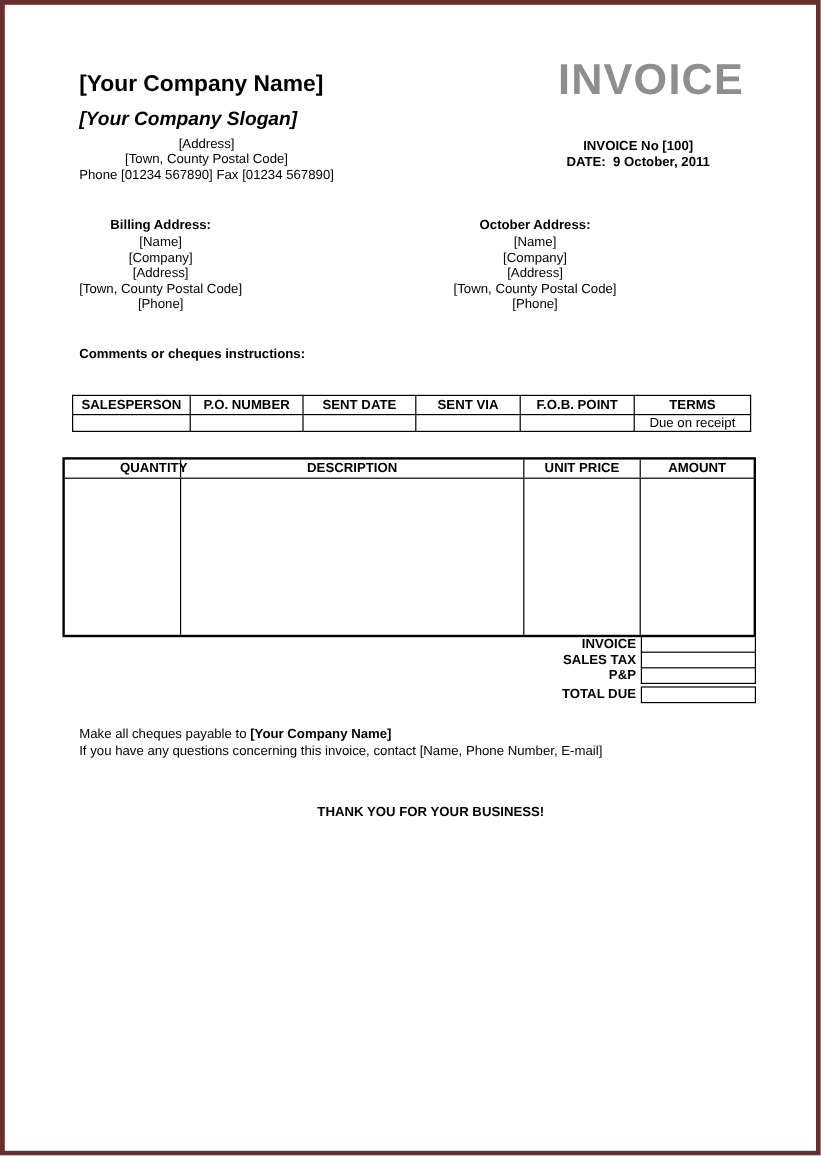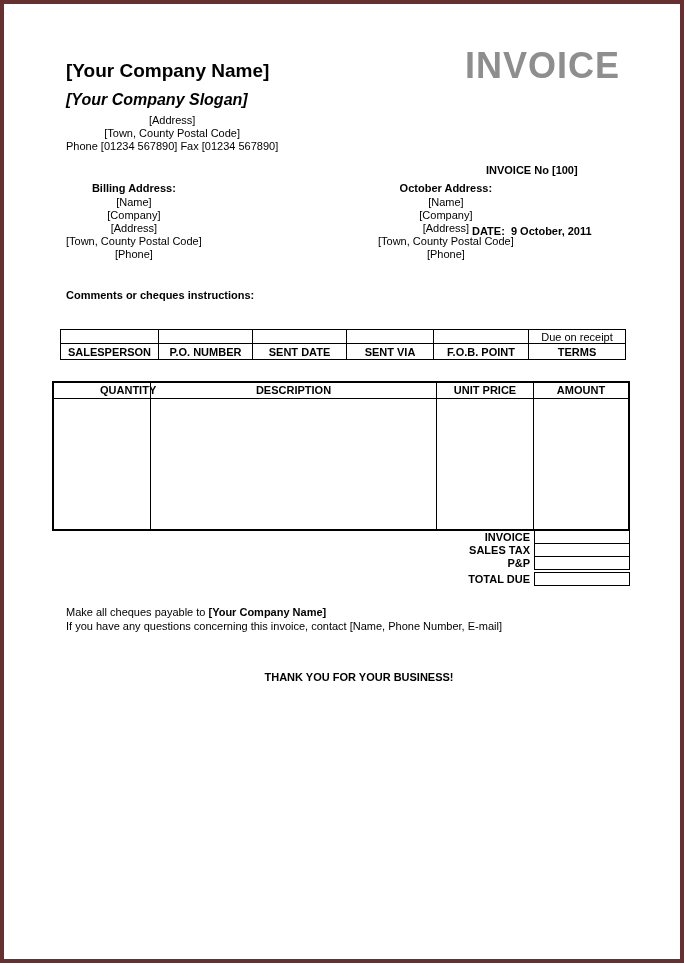--- a/index.html
+++ b/index.html
@@ -11,21 +11,21 @@
   }
   .page {
     position:relative; width:684px; height:963px;
     background:var(--background, #fff);
     border:4px solid var(--page_border, #672f2f);
     overflow:hidden;
   }
   .abs { position:absolute;text-align:center; }
   .t11 { font-size:11px; line-height:13px; }
   .b { font-weight:bold; }
-  .pre { white-space:pre;margin-top:48px; }
+  .pre { white-space:pre; }
 
   .company-name { left:62px; top:56px; font-size:19px; font-weight:bold; }
   .slogan { left:62px; top:87px; font-size:16px; font-weight:bold; font-style:italic; }
   .company-address { left:62px; top:110px; }
 
   .invoice-title {
     top:42px; right:60px;
     font-size:36px; line-height:40px; font-weight:bold;
     letter-spacing:1px;
     color:var(--invoice_title, #8e8e8e);
@@ -113,34 +113,34 @@
     <colgroup>
       <col style="width:98px">
         <col style="width:94px">
         <col style="width:94px">
       <col style="width:87px">
         <col style="width:95px">
         <col style="width:97px">
     </colgroup>
     <tbody>
         <tr>
+      <th>SALESPERSON</th>
+      <th>P.O. NUMBER</th>
+      <th>SENT DATE</th>
+      <th>SENT VIA</th>
+      <th>F.O.B. POINT</th>
+      <th>TERMS</th>
+    </tr>
+    <tr>
       <td></td>
       <td></td>
       <td></td>
       <td></td>
       <td></td>
       <td>Due on receipt</td>
-    </tr>
-    <tr>
-      <th>SALESPERSON</th>
-      <th>P.O. NUMBER</th>
-      <th>SENT DATE</th>
-      <th>SENT VIA</th>
-      <th>F.O.B. POINT</th>
-      <th>TERMS</th>
     </tr>
   </tbody>
     </table>
 
   <div class="items">
     <div class="items-box">
       <div class="items-head">
         <div class="col-qty">QUANTITY</div>
         <div class="col-desc">DESCRIPTION</div>
         <div class="col-price">UNIT PRICE</div>

